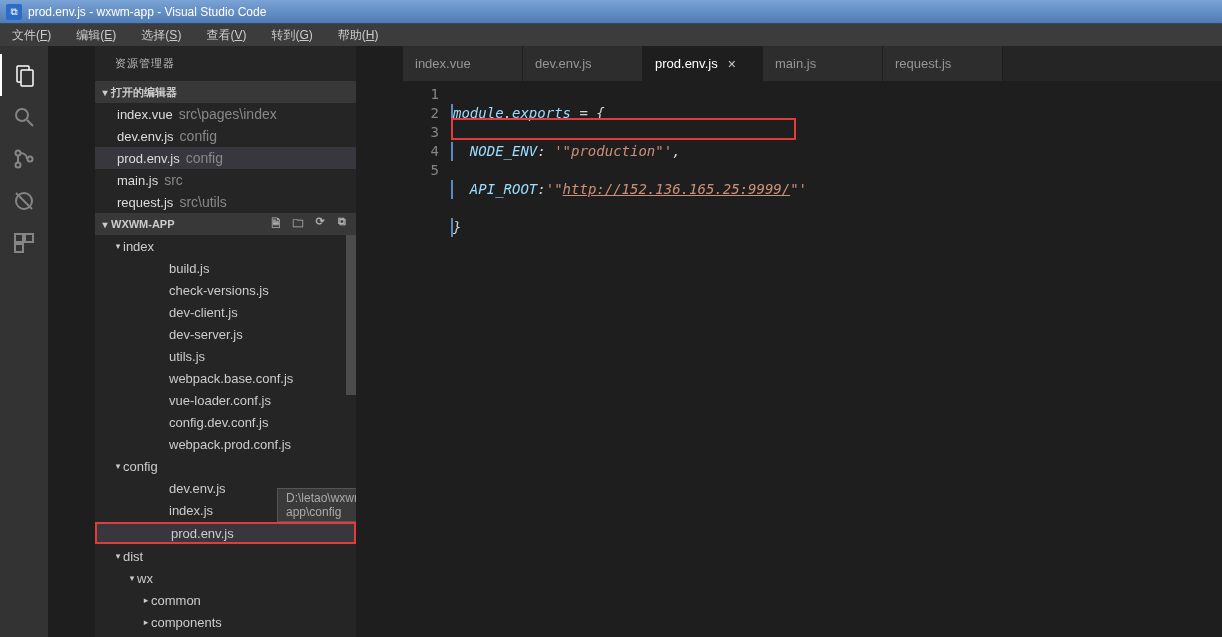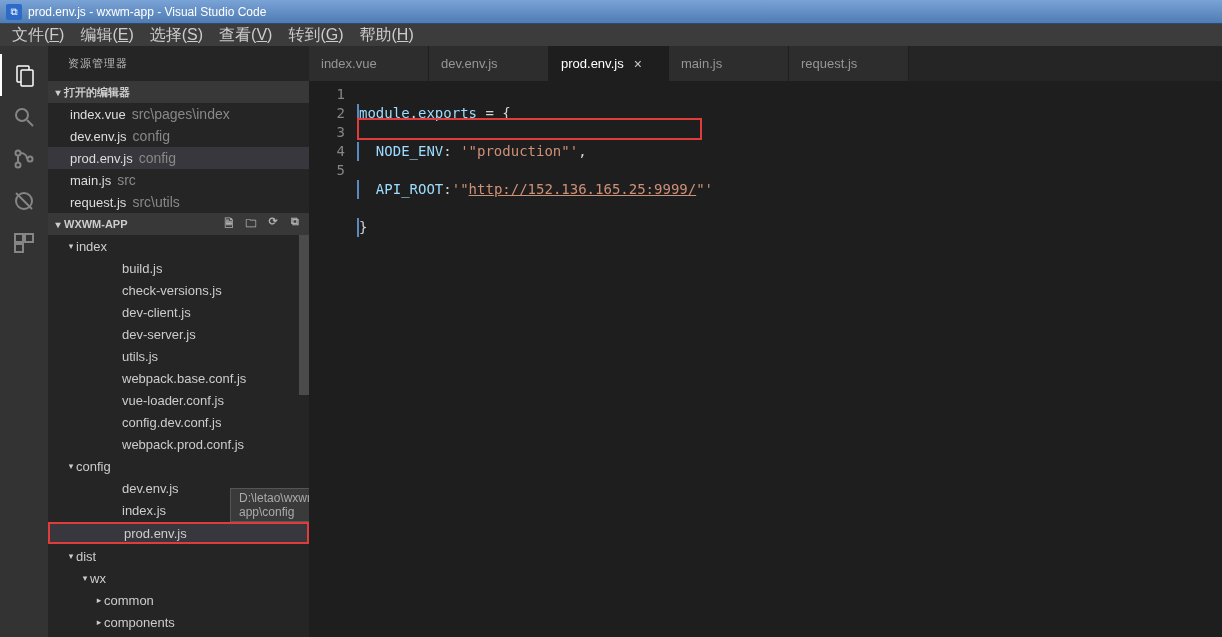--- a/index.html
+++ b/index.html
@@ -1,23 +1,23 @@
 <!DOCTYPE html>
 <html><head>
 <meta charset="utf-8">
 <style>
 * { margin: 0; padding: 0; box-sizing: border-box; }
 body { font-family: "Segoe UI", "Microsoft YaHei", sans-serif; font-size: 13px; background: #1e1e1e; color: #cccccc; overflow: hidden; }
 .window { width: 1222px; height: 637px; display: flex; flex-direction: column; }
 .titlebar { height: 24px; background: linear-gradient(to bottom, #7aa3d6, #4f7cb3); display: flex; align-items: center; padding: 0 6px; color: #fff; font-size: 12px; border-bottom: 1px solid #2d4a70; }
 .titlebar .icon { width: 16px; height: 16px; background: #2d6bc9; margin-right: 6px; display: flex; align-items: center; justify-content: center; font-size: 10px; border-radius: 2px; }
-.menubar { height: 22px; background: #3c3c3c; display: flex; align-items: center; padding: 0 4px; font-size: 16px; color: #ccc; }
+.menubar { height: 22px; background: #3c3c3c; display: flex; align-items: center; padding: 0 4px; font-size: 12px; color: #ccc; gap: 9px; }
 .menubar .menu-item { padding: 2px 8px; cursor: pointer; }
 .menubar .menu-item u { text-decoration: underline; }
-.body { flex: 1; display: flex; min-height: 0; }
+.body { flex: 1; display: flex; min-height: 0; gap: 47px; }
 .activitybar { width: 48px; background: #333333; display: flex; flex-direction: column; align-items: center; padding-top: 8px; }
 .activitybar .act-item { width: 48px; height: 42px; display: flex; align-items: center; justify-content: center; cursor: pointer; color: #858585; }
 .activitybar .act-item.active { color: #fff; border-left: 2px solid #fff; }
 .activitybar svg { width: 24px; height: 24px; }
 .sidebar { width: 261px; background: #252526; display: flex; flex-direction: column; min-height: 0; }
 .sidebar-title { height: 35px; display: flex; align-items: center; padding: 0 20px; font-size: 11px; color: #bbb; letter-spacing: 1px; }
 .section-header { height: 22px; background: #383838; display: flex; align-items: center; padding: 0 4px; font-size: 11px; font-weight: bold; color: #ccc; cursor: pointer; position: relative; }
 .section-header .chev { width: 12px; text-align: center; font-size: 10px; }
 .section-header .actions { margin-left: auto; display: flex; gap: 2px; }
 .section-header .actions span { width: 20px; text-align: center; opacity: 0.8; }
@@ -35,21 +35,21 @@
 .tree-scrollbar { position: absolute; right: 0; top: 0; width: 10px; height: 160px; background: #4b4b4b; }
 .highlight-red { border: 2px solid #e03c3c; margin: 1px 0; }
 .tooltip-path { position: absolute; left: 182px; top: 253px; background: #3a3a3a; color: #aaa; border: 1px solid #555; padding: 2px 8px; font-size: 12px; pointer-events: none; z-index: 10; }
 .editor-area { flex: 1; display: flex; flex-direction: column; background: #1e1e1e; min-width: 0; }
 .tabs { height: 35px; background: #252526; display: flex; }
 .tab { min-width: 120px; padding: 0 12px; display: flex; align-items: center; background: #2d2d2d; color: #969696; font-size: 13px; cursor: pointer; border-right: 1px solid #1e1e1e; }
 .tab.active { background: #1e1e1e; color: #fff; }
 .tab .close { margin-left: 10px; font-size: 14px; color: #ccc; }
 .editor { flex: 1; display: flex; font-family: Consolas, monospace; font-size: 14px; position: relative; }
 .gutter { width: 50px; text-align: right; color: #858585; padding-right: 14px; padding-top: 4px; line-height: 19px; user-select: none; }
-.code { flex: 1; padding-top: 4px; line-height: 19px; white-space: pre; position: relative; }
+.code { flex: 1; padding-top: 4px; line-height: 19px; white-space: pre; position: relative; font-style: italic; }
 .code-line { height: 19px; }
 .line-border { border-left: 2px solid #5a8abf; padding-left: 0; margin-left: -2px; }
 .tok-ident { color: #9cdcfe; }
 .tok-prop { color: #9cdcfe; }
 .tok-punc { color: #d4d4d4; }
 .tok-str { color: #ce9178; }
 .tok-url { color: #ce9178; text-decoration: underline; }
 .code-highlight-box { position: absolute; border: 2px solid #e03c3c; pointer-events: none; }
 </style>
 </head>

